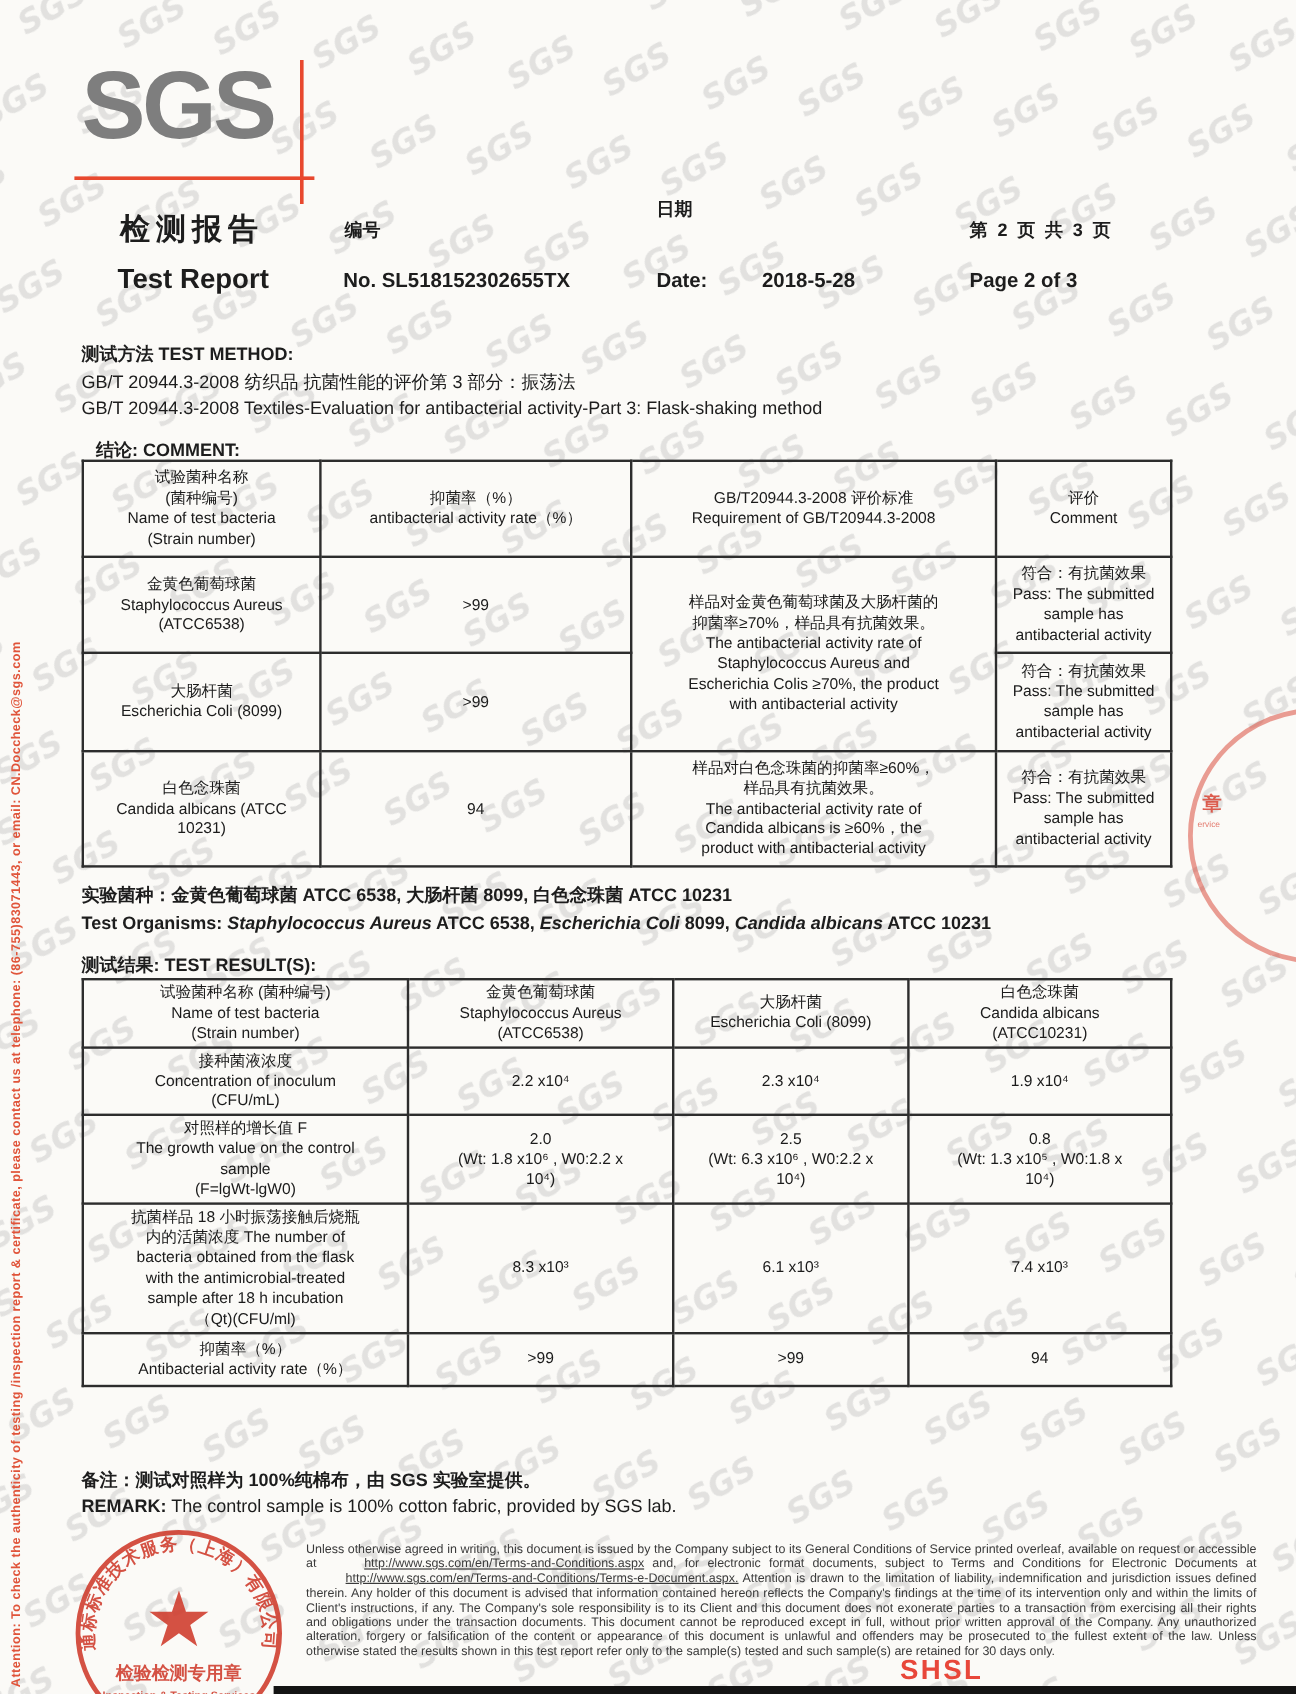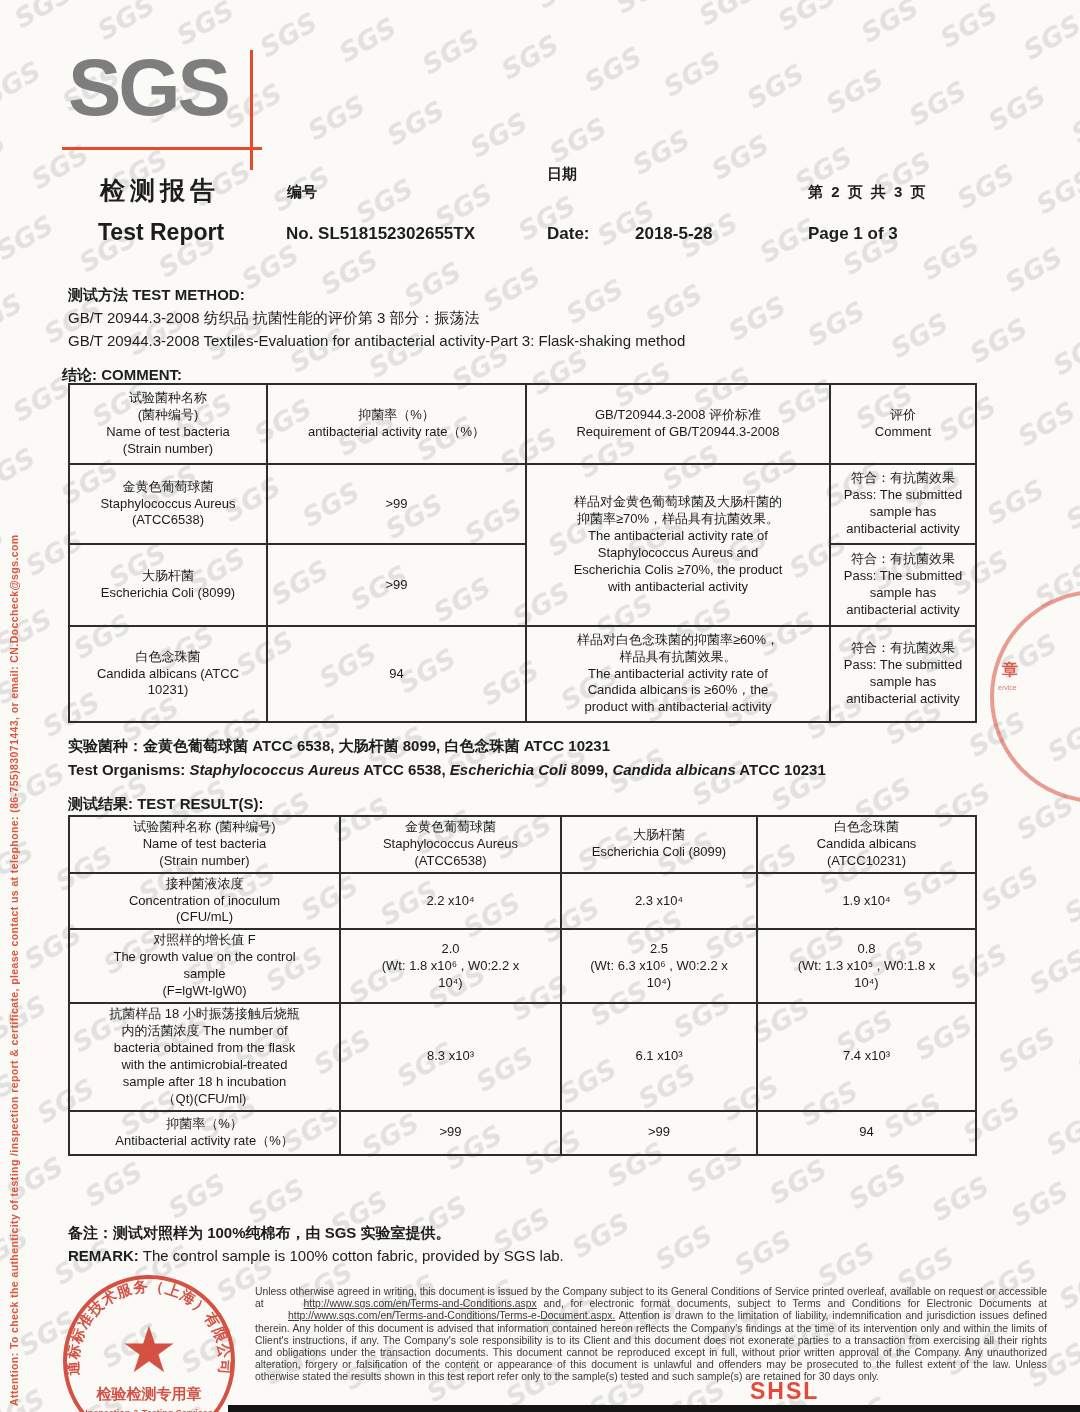--- a/index.html
+++ b/index.html
@@ -95,27 +95,27 @@
     <div class="abs red-h"></div>
 
     <div class="abs t-cn">检测报告</div>
     <div class="abs t-en">Test Report</div>
     <div class="abs lbl" style="left:287px;top:183px;">编号</div>
     <div class="abs val" style="left:286px;top:224px;">No. SL518152302655TX</div>
     <div class="abs lbl" style="left:547px;top:165px;">日期</div>
     <div class="abs val" style="left:547px;top:224px;">Date:</div>
     <div class="abs val" style="left:635px;top:224px;">2018-5-28</div>
     <div class="abs lbl" style="left:808px;top:183px;letter-spacing:2px;">第 2 页 共 3 页</div>
-    <div class="abs val" style="left:808px;top:224px;">Page 1 of 3</div>
+    <div class="abs val" style="left:808px;top:224px;">Page 2 of 3</div>
 
     <div class="abs sec-h" style="left:68px;top:286px;">测试方法  TEST METHOD:</div>
     <div class="abs line" style="left:68px;top:309px;">GB/T 20944.3-2008 纺织品 抗菌性能的评价第 3 部分：振荡法</div>
     <div class="abs line" style="left:68px;top:332px;">GB/T 20944.3-2008 Textiles-Evaluation for antibacterial activity-Part 3: Flask-shaking method</div>
 
-    <div class="abs sec-h" style="left:62px;top:366px;">结论:  COMMENT:</div>
+    <div class="abs sec-h" style="left:80px;top:366px;">结论:  COMMENT:</div>
 
     <table class="ctab">
       <colgroup>
           <col style="width:198px">
           <col style="width:259px">
           <col style="width:304px">
           <col style="width:146px">
         </colgroup>
       <tbody>
           <tr style="height:80px">

